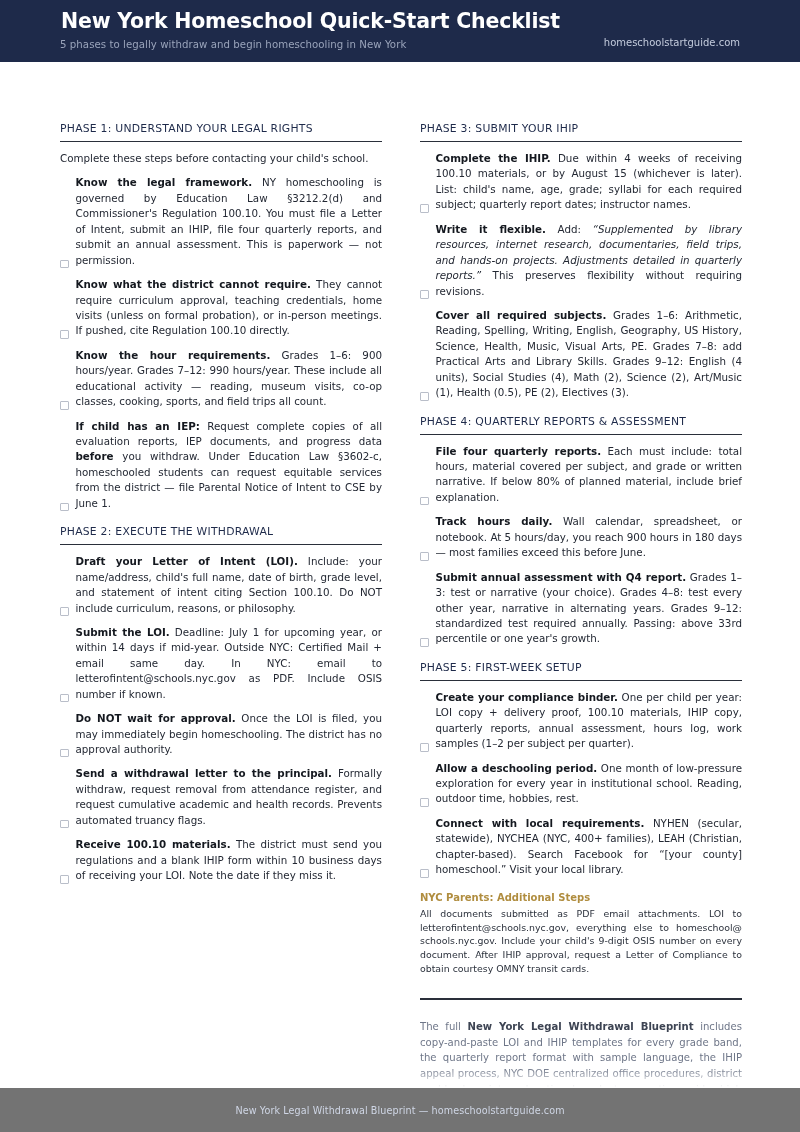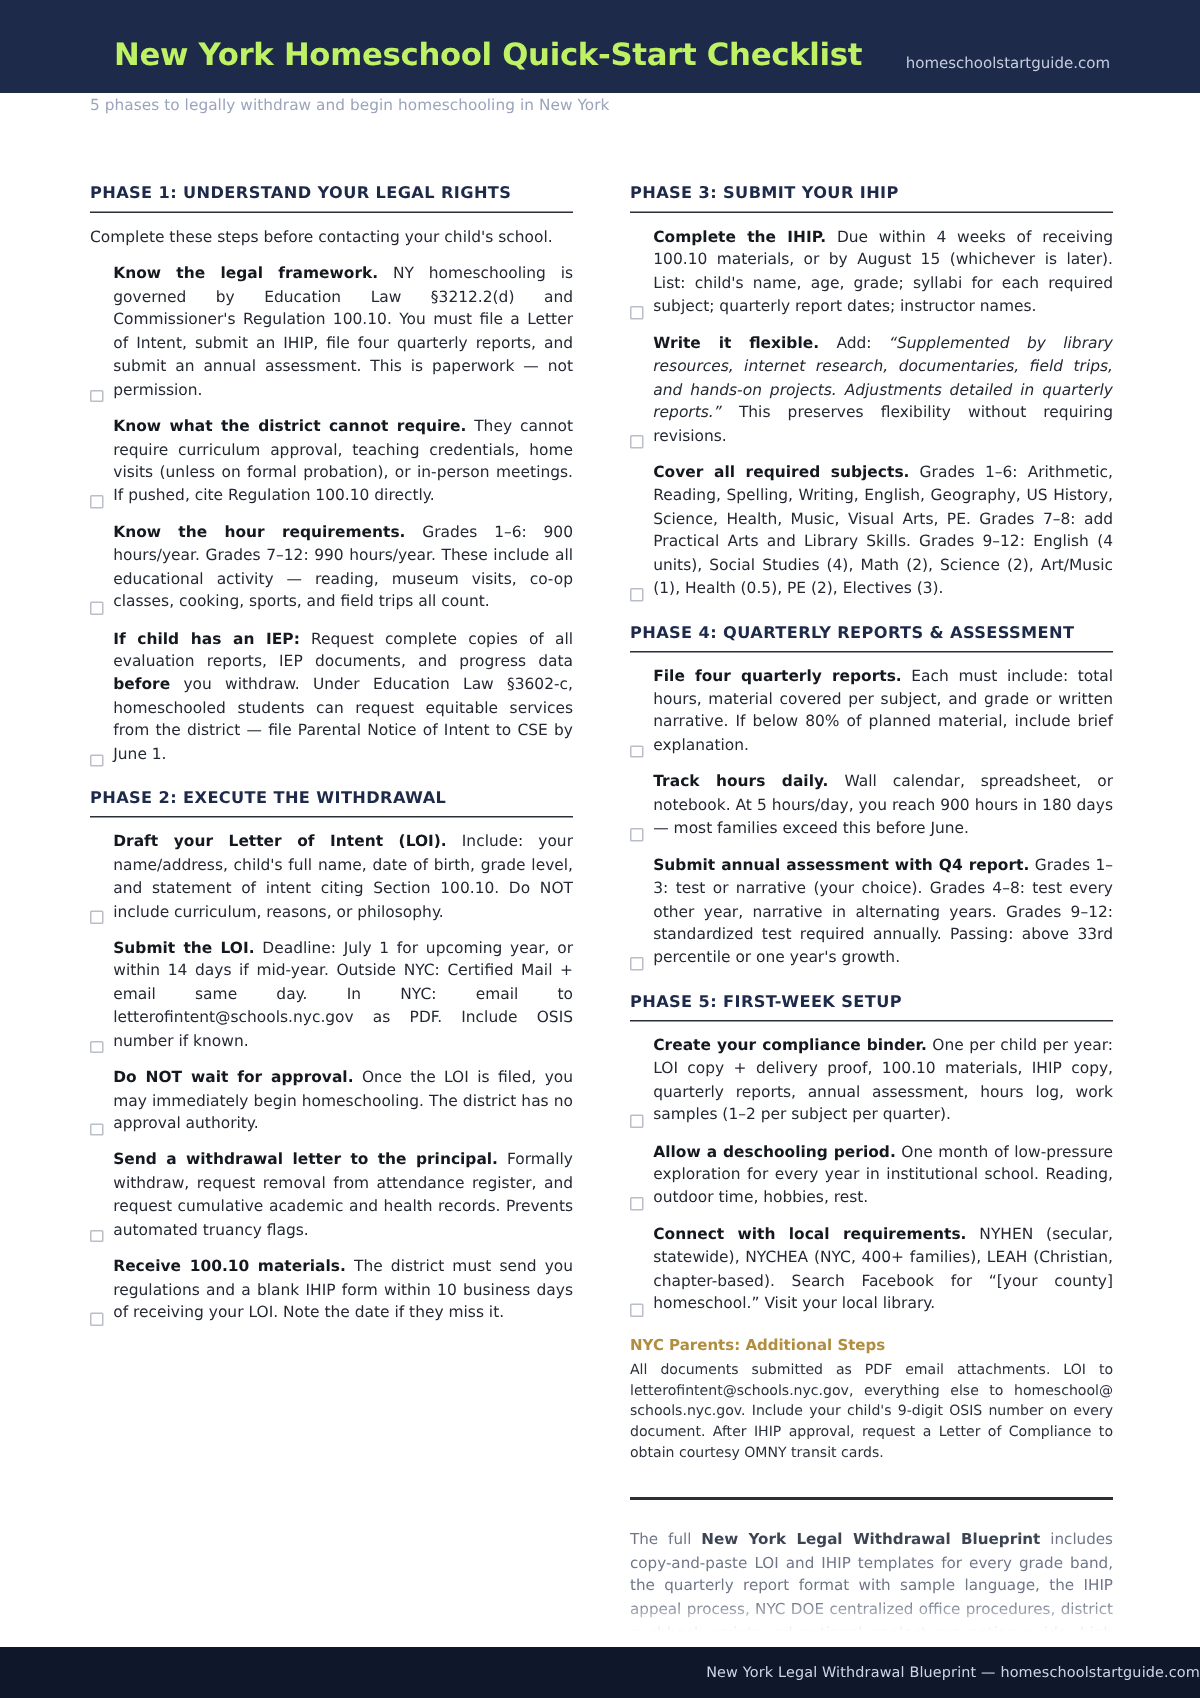--- a/index.html
+++ b/index.html
@@ -14,26 +14,26 @@
   }
 
   
   .masthead {
     background: #1e2a4a;
     height: 62px;
     padding: 9px 60px 0 60px;
     position: relative;
   }
   .masthead-title {
-    color: #bef264;
+    color: #ffffff;
     font-size: 20.5px;
     font-weight: 700;
     letter-spacing: -0.2px;
     line-height: 1.15;
-    margin: 16px;
+    margin: 1px;
   }
   .masthead-sub {
     color: #9aa4bb;
     font-size: 10.2px;
     font-weight: 400;
     margin-top: 5px;
     letter-spacing: 0.05px;
   }
   .masthead-url {
     position: absolute;
@@ -52,21 +52,21 @@
   .columns {
     display: flex;
     gap: 38px;
     padding-top: 60px;
   }
   .col { width: 322px; flex: 0 0 322px; }
 
   
   .phase-head {
     font-size: 10.8px;
-    font-weight: 700;
+    font-weight: 400;
     color: #1e2a4a;
     letter-spacing: 0.25px;
     text-transform: uppercase;
     margin: 0;
     padding-bottom: 6px;
   }
   .phase-rule {
     border: 0;
     border-top: 1.6px solid #2a2f3a;
     margin: 0 0 9px 0;
@@ -146,25 +146,25 @@
     bottom: 0;
     height: 26px;
     background: linear-gradient(to bottom, rgba(255,255,255,0), #ffffff 75%);
     pointer-events: none;
   }
 
   
   .footbar {
     position: absolute;
     left: 0; right: 0; bottom: 0;
-    height: 34px;
-    background: #0f172a;
+    height: 44px;
+    background: #737373;
     display: flex;
     align-items: center;
-    justify-content: flex-end;
+    justify-content: center;
   }
   .footbar-text {
     color: #cfd6e5;
     font-size: 9.6px;
     letter-spacing: 0.1px;
   }
 </style>
 </head>
 <body>
 

